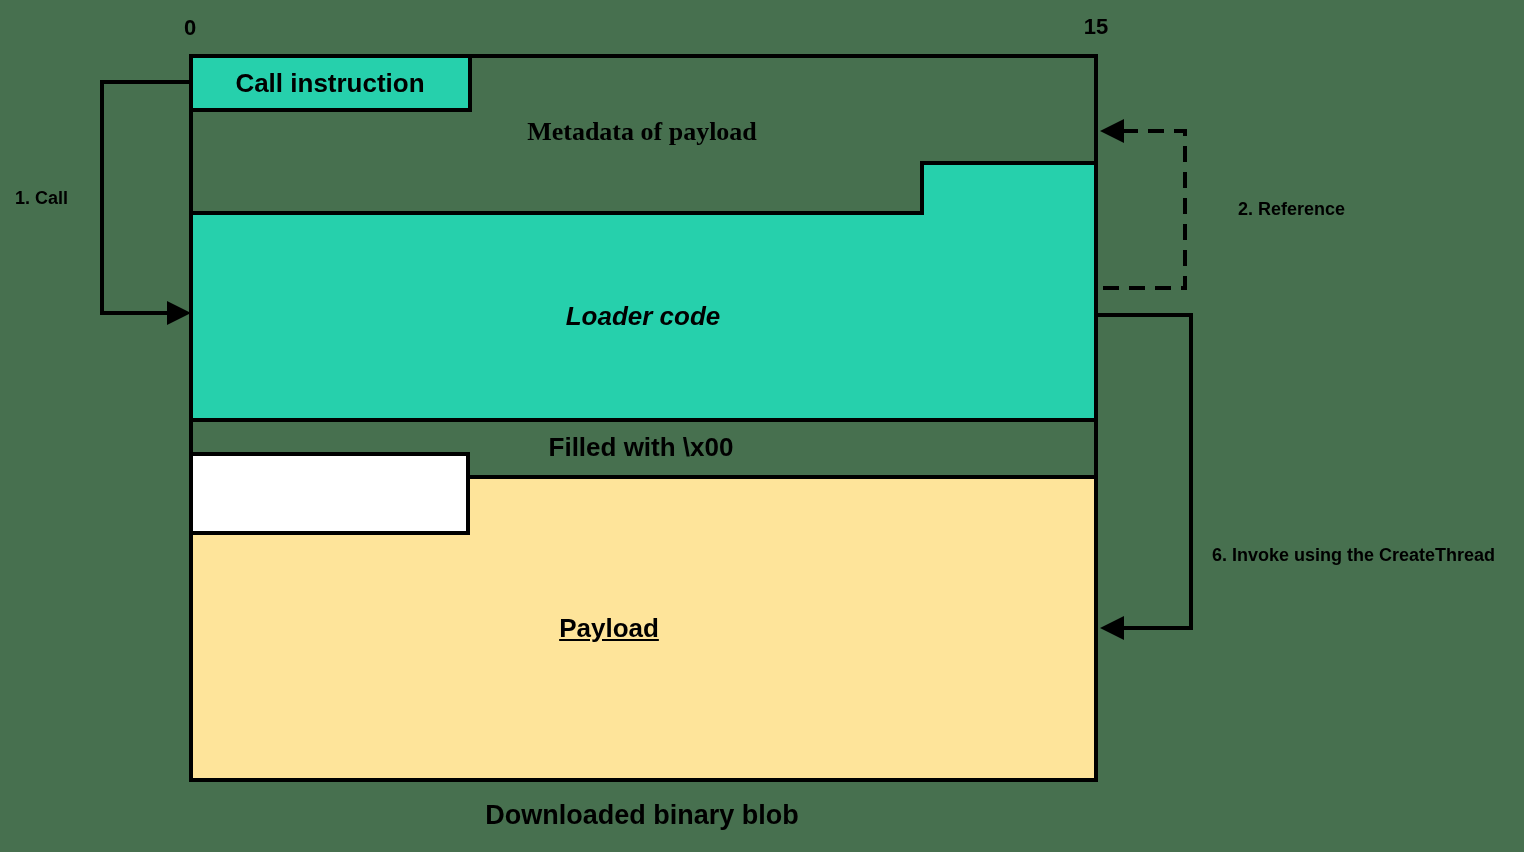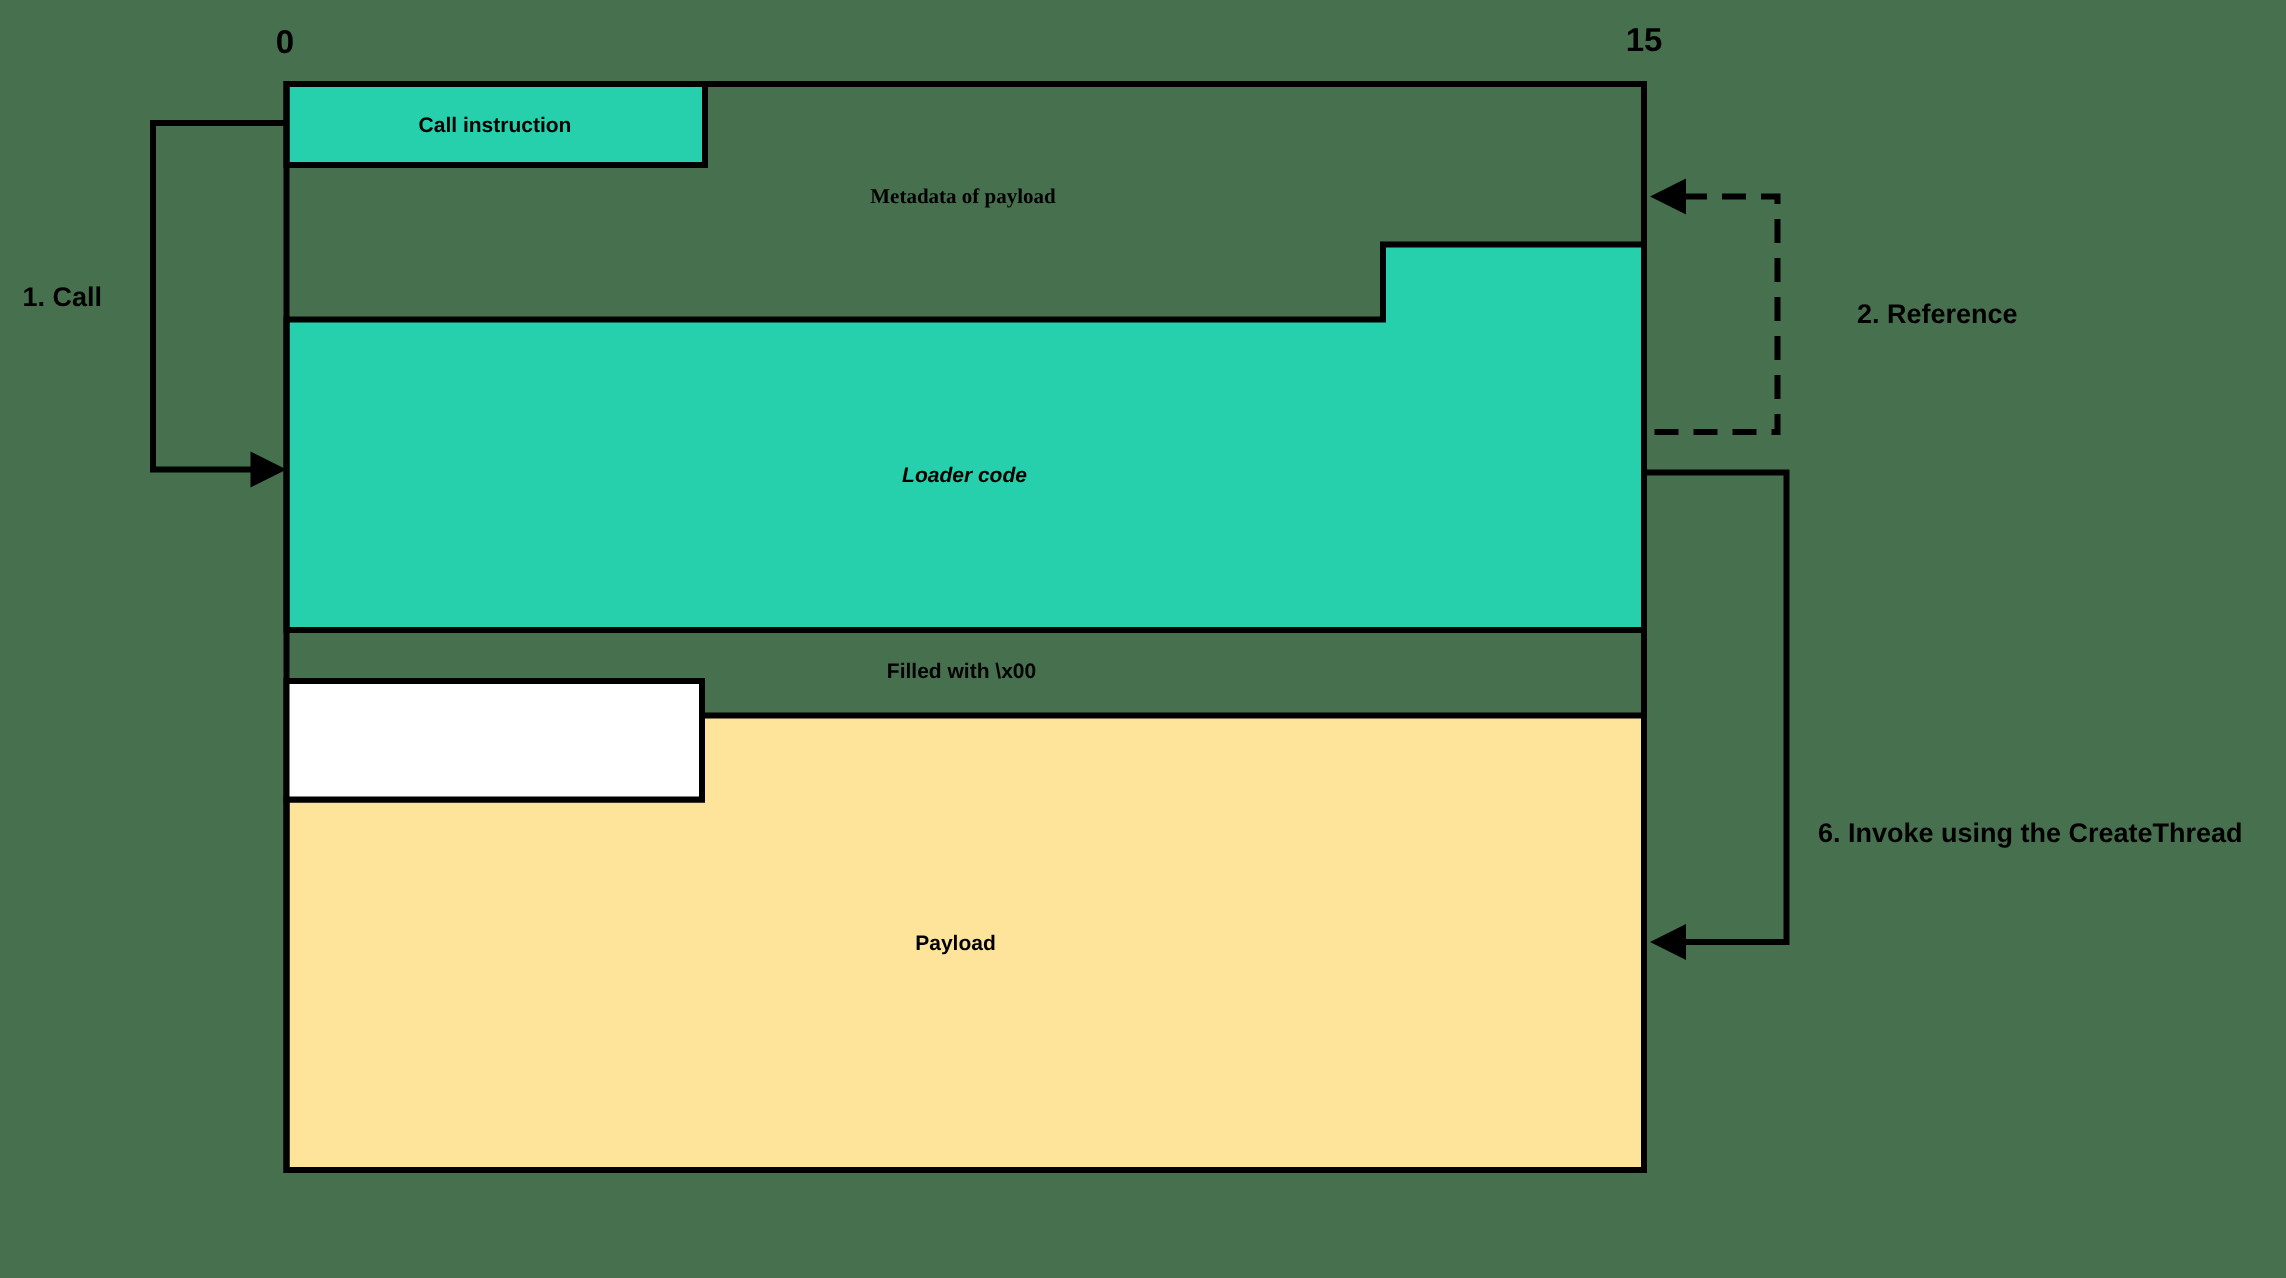--- a/index.html
+++ b/index.html
@@ -16,21 +16,21 @@
     transform: translate(-50%, -50%);
     white-space: nowrap;
     font-weight: bold;
     color: #000;
     line-height: 1;
   }
   .label.left-anchored {
     transform: translateY(-50%);
   }
   .size-tick       { font-size: 22px; }
-  .size-region     { font-size: 14px; }
+  .size-region     { font-size: 26px; }
   .size-annotation { font-size: 18px; }
   .size-caption    { font-size: 27px; }
   .arrowhead { stroke: none; }
 </style>
 </head>
 <body bgcolor="#47704F">
 
 <div class="canvas">
 
   <svg width="1524" height="852" viewBox="0 0 1524 852" stroke-width="4" stroke="#000000">
@@ -55,20 +55,21 @@
     <polygon class="arrowhead" points="1100,628 1124,616 1124,640" fill="#000000"></polygon>
   </svg>
 
   <div class="label size-tick" style="left:190px; top:28px;">0</div>
   <div class="label size-tick" style="left:1096px; top:27px;">15</div>
 
   <div class="label size-region" style="left:330px; top:83px;">Call instruction</div>
   <div class="label size-region" style="left:642px; top:132px;font-family:Liberation Serif, serif;">Metadata of payload</div>
   <div class="label size-region" style="left:643px; top:316px;font-style:italic;">Loader code</div>
   <div class="label size-region" style="left:641px; top:447px;">Filled with \x00</div>
-  <div class="label size-region" style="left:637px; top:628px;">Payload</div>
+  <div class="label size-region" style="left:609px; top:628px;text-decoration:underline;">Payload</div>
 
   <div class="label left-anchored size-annotation" style="left:15px; top:198px;">1. Call</div>
   <div class="label left-anchored size-annotation" style="left:1238px; top:209px;">2. Reference</div>
   <div class="label left-anchored size-annotation" style="left:1212px; top:555px;">6. Invoke using the CreateThread</div>
 
+  <div class="label size-caption" style="left:642px; top:815px;">Downloaded binary blob</div>
 
 </div>
 
 </body></html>

